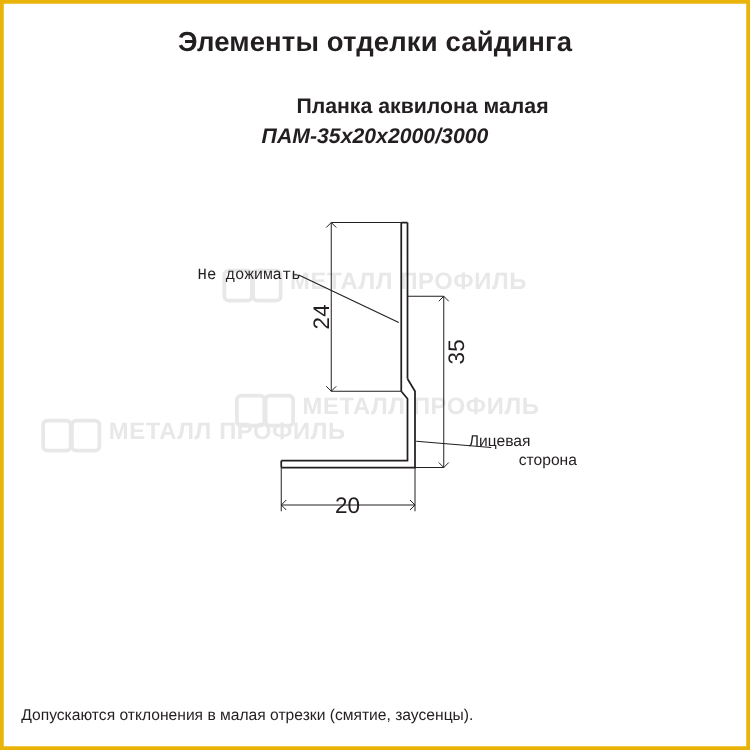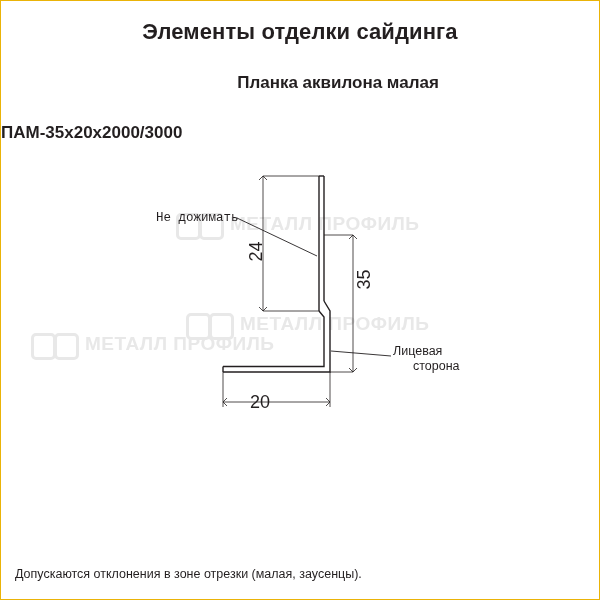--- a/index.html
+++ b/index.html
@@ -11,21 +11,21 @@
     height: 600px;
     background: #ffffff;
     font-family: "Liberation Sans", sans-serif;
     color: #231f20;
     position: relative;
     overflow: hidden;
   }
   .page {
     position: absolute;
     inset: 0;
-    border: 1px solid #eab308;
+    border: 3px solid #eab308;
     box-sizing: border-box;
   }
   .title {
     position: absolute;
     top: 18px;
     left: 0;
     width: 100%;
     text-align: center;
     font-size: 22px;
     font-weight: bold;
@@ -36,26 +36,27 @@
     top: 72px;
     left: 0;
     width: 100%;
     text-align: center;
     font-size: 17px;
     font-weight: bold;
     padding-left: 38px;
   }
   .code {
     position: absolute;
-    top: 122px;
+    top: 96px;
     left: 0;
     width: 100%;
-    text-align: left;
+    text-align: center;
     font-size: 17px;
     font-weight: bold;
+    font-style: italic;
   }
   .drawing {
     position: absolute;
     top: 150px;
     left: 0;
     width: 600px;
     height: 300px;
   }
   .watermarks {
     position: absolute;
@@ -193,24 +194,24 @@
       <path d="M222 251 L329 251"></path>
       <path d="M226 247 L222 251 L226 255"></path>
       <path d="M325 247 L329 251 L325 255"></path>
       <path d="M222 221 L222 256"></path>
       <path d="M329 221 L329 256"></path>
     </g>
   </svg>
 
   <div class="note-left" style="left:155px; top:210px;">Не дожимать</div>
 
-  <div class="note-right" style="left:392px; top:343px;">Лицевая</div>
+  <div class="note-right" style="left:372px; top:343px;">Лицевая</div>
   <div class="note-right" style="left:412px; top:358px;">сторона</div>
 
   <div class="dimlabel rot" style="left:245px; top:240px; width:20px; text-align:center;">24</div>
   <div class="dimlabel rot" style="left:353px; top:268px; width:20px; text-align:center;">35</div>
-  <div class="dimlabel" style="left:249px; top:391px; width:20px; ">20</div>
+  <div class="dimlabel" style="left:265px; top:391px; width:20px; ">20</div>
 
   <div class="footer">
-    <div>Допускаются отклонения в зоне отрезки (малая, заусенцы).</div>
+    <div>Допускаются отклонения в малая отрезки (смятие, заусенцы).</div>
   </div>
 
 </div>
 
 </body></html>

